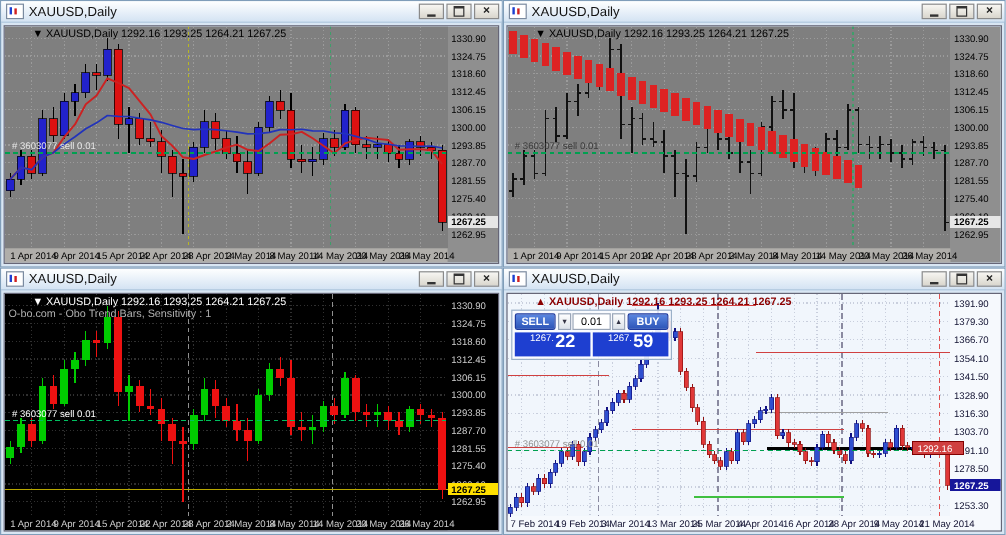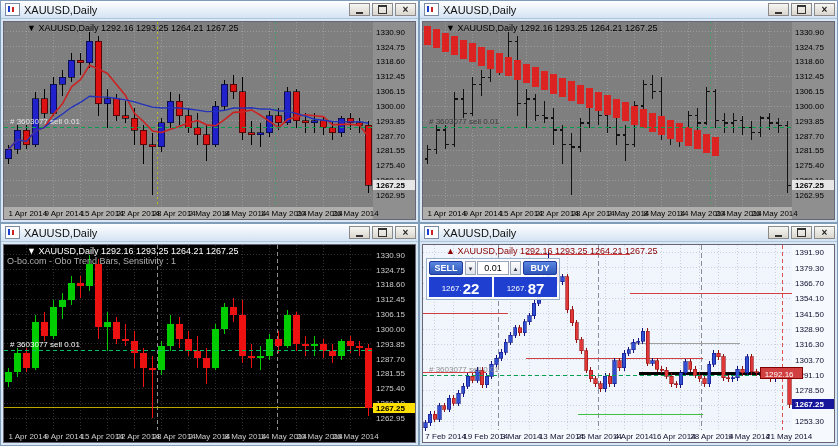--- a/index.html
+++ b/index.html
@@ -27,21 +27,21 @@
   .trade-panel{position:absolute;left:3px;top:13px;z-index:4;background:rgba(250,252,255,.9);
     border:1px solid #9ab0c8;padding:2px;width:128px;}
   .tp-row1{display:flex;gap:2px;align-items:stretch;height:14px;}
   .tp-btn{flex:0 0 34px;border:1px solid #1e3a9e;border-radius:2px;background:linear-gradient(#5a86e0,#2d55b8);
     color:#fff;font-size:9px;font-weight:bold;padding:0;line-height:12px;}
   .tp-vol{flex:1;display:flex;gap:1px;}
   .tp-step{width:11px;border:1px solid #9aa6b8;background:linear-gradient(#fdfdfd,#dde3ea);font-size:7px;
     line-height:7px;padding:0;color:#334;}
   .tp-volume{flex:1;background:#fff;border:1px solid #9aa6b8;font-size:9px;text-align:center;line-height:12px;color:#000;}
   .tp-row2{display:flex;gap:2px;margin-top:2px;}
-  .tp-price{flex:1;height:19px;background:#1e3fd0;color:#fff;display:flex;align-items:flex-end;
+  .tp-price{flex:1;height:19px;background:#1e3fd0;color:#fff;display:flex;align-items:flex-start;
     justify-content:center;gap:1px;padding-bottom:1px;}
   .tp-small{font-size:8px;line-height:10px;padding-bottom:2px;}
   .tp-big{font-size:15px;font-weight:bold;line-height:15px;}
 </style>
 </head>
 <body>
 
 <div class="mdi">
 
   <div class="window">
@@ -853,39 +853,39 @@
             <text x="40.21153846153846" y="194" font-size="8" fill="#101030">19 Feb 2014</text>
             <text x="78.0576923076923" y="194" font-size="8" fill="#101030">3 Mar 2014</text>
             <text x="115.90384615384616" y="194" font-size="8" fill="#101030">13 Mar 2014</text>
             <text x="153.75" y="194" font-size="8" fill="#101030">25 Mar 2014</text>
             <text x="191.59615384615384" y="194" font-size="8" fill="#101030">4 Apr 2014</text>
             <text x="229.4423076923077" y="194" font-size="8" fill="#101030">16 Apr 2014</text>
             <text x="267.28846153846155" y="194" font-size="8" fill="#101030">28 Apr 2014</text>
             <text x="305.1346153846154" y="194" font-size="8" fill="#101030">9 May 2014</text>
             <text x="342.9807692307692" y="194" font-size="8" fill="#101030">21 May 2014</text>
           </svg>
-        <div class="chart-info" style="color: rgb(139, 0, 0);">▲ XAUUSD,Daily  1292.16 1293.25 1264.21 1267.25</div>
+        <div class="chart-info" style="color: rgb(139, 0, 0); font-weight: bold;">▲ XAUUSD,Daily  1292.16 1293.25 1264.21 1267.25</div>
         <div class="trade-panel">
           <div class="tp-row1">
             <button class="tp-btn">SELL</button>
             <span class="tp-vol">
               <button class="tp-step"><span>▾</span></button>
               <span class="tp-volume">0.01</span>
               <button class="tp-step"><span>▴</span></button>
             </span>
             <button class="tp-btn">BUY</button>
           </div>
           <div class="tp-row2">
             <div class="tp-price" style="background: rgb(30, 63, 208);">
               <span class="tp-small">1267.</span>
               <span class="tp-big">22</span>
             </div>
             <div class="tp-price" style="background: rgb(30, 63, 208);">
               <span class="tp-small">1267.</span>
-              <span class="tp-big">87</span>
+              <span class="tp-big">59</span>
             </div>
           </div>
         </div>
       </div>
     </div>
   </div>
 
 </div>
 
 </body></html>

